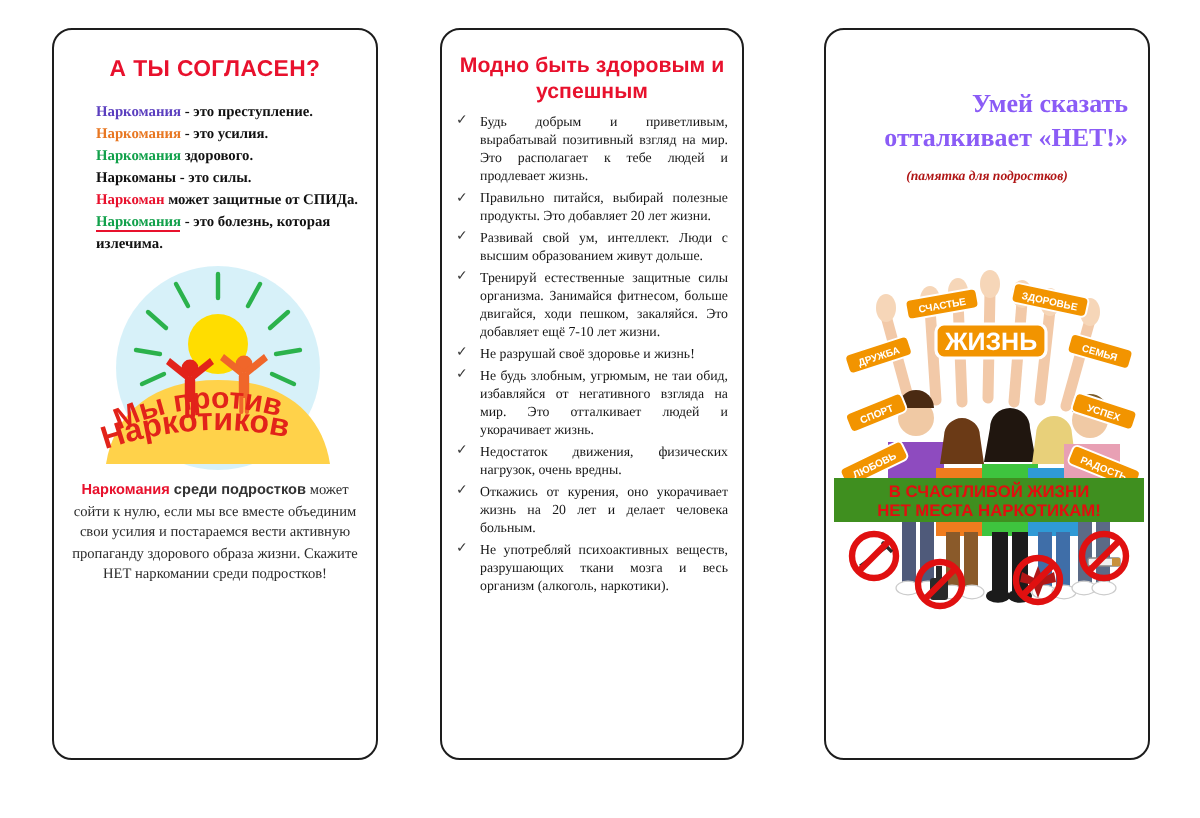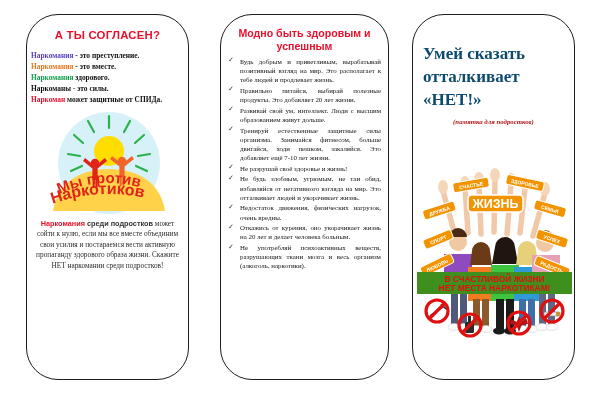--- a/index.html
+++ b/index.html
@@ -3,34 +3,34 @@
 <meta charset="utf-8">
 <style>
   html,body{margin:0;padding:0;}
   body{
     width:600px;height:409px;background:#ffffff;overflow:hidden;
     font-family:"Liberation Serif",serif;position:relative;
   }
   .sheet{position:absolute;left:0;top:0;width:600px;height:409px;}
   .panel{
     position:absolute;top:14px;height:366px;
-    border:1.4px solid #1d1d1d;border-radius:32px;background:#fff;
+    border:1.4px solid #1d1d1d;border-radius:10px;background:#fff;
     box-sizing:border-box;overflow:hidden;
   }
   #panel-1{left:26px;width:163px;}
-  #panel-2{left:220px;width:169px;}
+  #panel-2{left:220px;width:152px;}
   #panel-3{left:412px;width:163px;}
 
   
   .p1-title{
     font-family:"Liberation Sans",sans-serif;
     color:#e8112d;font-weight:bold;font-size:11.4px;text-align:center;
     margin:14px 0 10px 0;letter-spacing:.2px;
   }
-  .p1-list{margin:0 6px 0 4px;font-size:7.4px;line-height:1.42;
+  .p1-list{margin:0 6px 0 21px;font-size:7.4px;line-height:1.42;
     font-family:"Liberation Serif",serif;font-weight:bold;color:#111;}
   .p1-list div{margin-bottom:.5px;}
   .w-purple{color:#5b3fbf;}
   .w-orange{color:#e87722;}
   .w-green{color:#12a14b;}
   .w-black{color:#111;}
   .w-red{color:#e8112d;}
   .u-red{border-bottom:1px solid #e8112d;}
 
   
@@ -54,45 +54,46 @@
     font-size:6.9px;line-height:1.33;color:#161616;text-align:justify;
     font-family:"Liberation Serif",serif;
   }
   ul.checks li .chk{
     position:absolute;left:1px;top:-0.5px;color:#3a3a3a;font-size:7px;
     font-family:"DejaVu Sans",sans-serif;
   }
 
   
   .p3-title{
-    color:#0c4a6e;font-weight:bold;font-size:17px;text-align:left;
+    color:#8b5cf6;font-weight:bold;font-size:13px;text-align:right;
     margin:28px 10px 0 10px;line-height:1.34;font-family:"Liberation Serif",serif;
   }
   .p3-sub{
     color:#b01616;font-style:italic;font-weight:bold;font-size:6.8px;
     text-align:center;margin:7px 0 0 0;font-family:"Liberation Serif",serif;
   }
   .p3-art{position:relative;width:163px;height:210px;margin-top:14px;}
   .p3-art svg{position:absolute;left:0;top:0;}
 </style>
 </head>
 <body>
 
 <div class="sheet">
 
   <div class="panel" id="panel-1">
 
     <div class="p1-title">А ТЫ СОГЛАСЕН?</div>
 
     <div class="p1-list">
       <div><span class="w-purple">Наркомания</span><span> - это преступление.</span></div>
-      <div><span class="w-orange">Наркомания</span><span> - это вместе.</span></div>
+      <div><span class="w-orange">Наркомания</span><span> - это усилия.</span></div>
       <div><span class="w-green">Наркомания</span><span> здорового.</span></div>
       <div><span class="w-black">Наркоманы</span><span> - это силы.</span></div>
       <div><span class="w-red">Наркоман</span><span> может защитные от СПИДа.</span></div>
+      <div><span class="w-green u-red">Наркомания</span><span> - это болезнь, которая излечима.</span></div>
     </div>
 
     <div class="logo-wrap">
       <svg class="logo" width="152" height="104" viewBox="0 0 152 104">
         <circle cx="76" cy="52" r="51" fill="#c9ecf7" opacity="0.75"></circle>
         <g stroke="#2bb24c" stroke-width="2.2" stroke-linecap="round">
           <line x1="76" y1="5" x2="76" y2="17"></line>
           <line x1="55" y1="10" x2="61" y2="21"></line>
           <line x1="97" y1="10" x2="91" y2="21"></line>
           <line x1="41" y1="24" x2="50" y2="32"></line>

